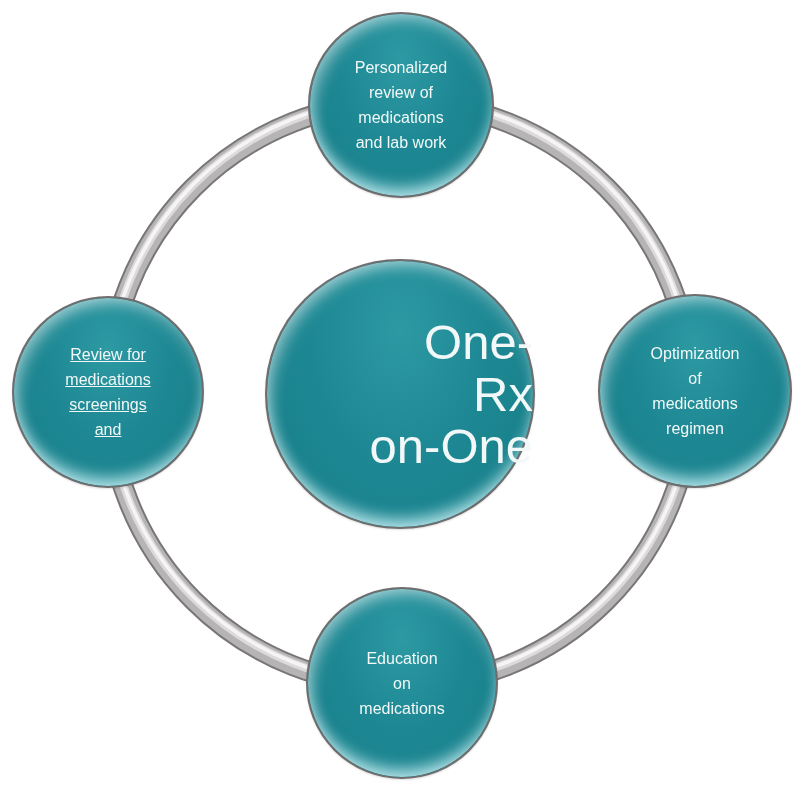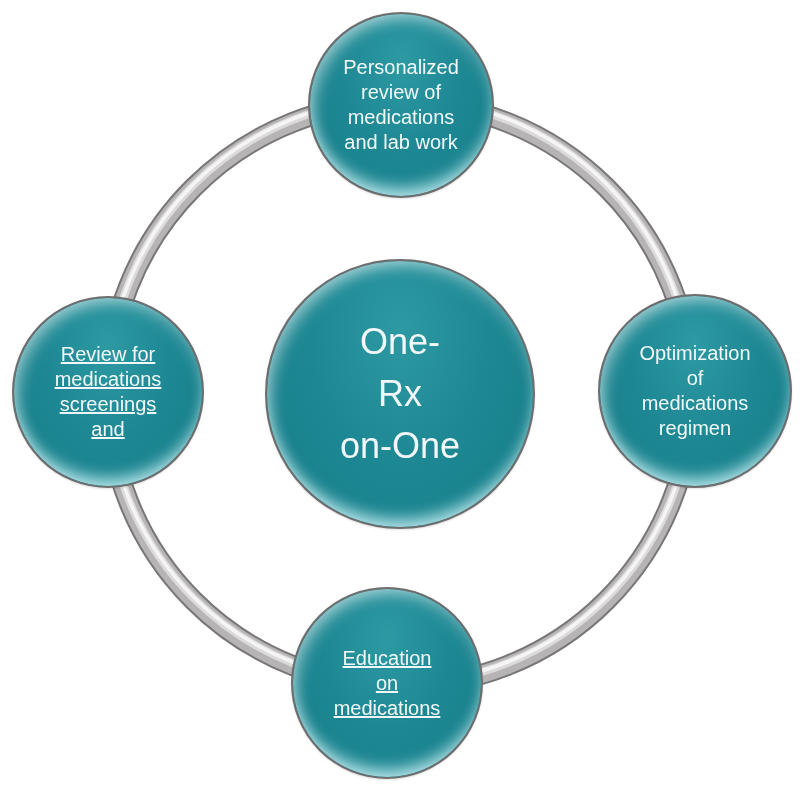--- a/index.html
+++ b/index.html
@@ -42,31 +42,32 @@
       0 1px 2px rgba(0, 0, 0, 0.12);
   }
   .node .line {
     display: block;
   }
   .node-center {
     left: 265px;
     top: 259px;
     width: 270px;
     height: 270px;
-    font-size: 36px;
+    font-size: 49px;
     line-height: 52px;
+    align-items: flex-end;
   }
   .node-satellite {
-    font-size: 20px;
+    font-size: 16px;
     line-height: 25px;
     text-align: center;
   }
   .node-top    { left: 308px; top: 12px;  width: 186px; height: 186px; }
   .node-right  { left: 598px; top: 294px; width: 194px; height: 194px; }
-  .node-bottom { left: 291px; top: 587px; width: 192px; height: 192px; text-decoration: underline; }
+  .node-bottom { left: 306px; top: 587px; width: 192px; height: 192px; }
   .node-left   { left: 12px;  top: 296px; width: 192px; height: 192px; text-decoration: underline; }
 </style>
 </head>
 <body>
 
 <div class="canvas">
 
   <svg class="ring-svg" viewBox="0 0 800 789" xmlns="http://www.w3.org/2000/svg" aria-hidden="true">
     <circle cx="400" cy="394" r="292" fill="none" stroke="#787676" stroke-width="21"></circle>
     <circle cx="400" cy="394" r="292" fill="none" stroke="#b6b4b4" stroke-width="17"></circle>

